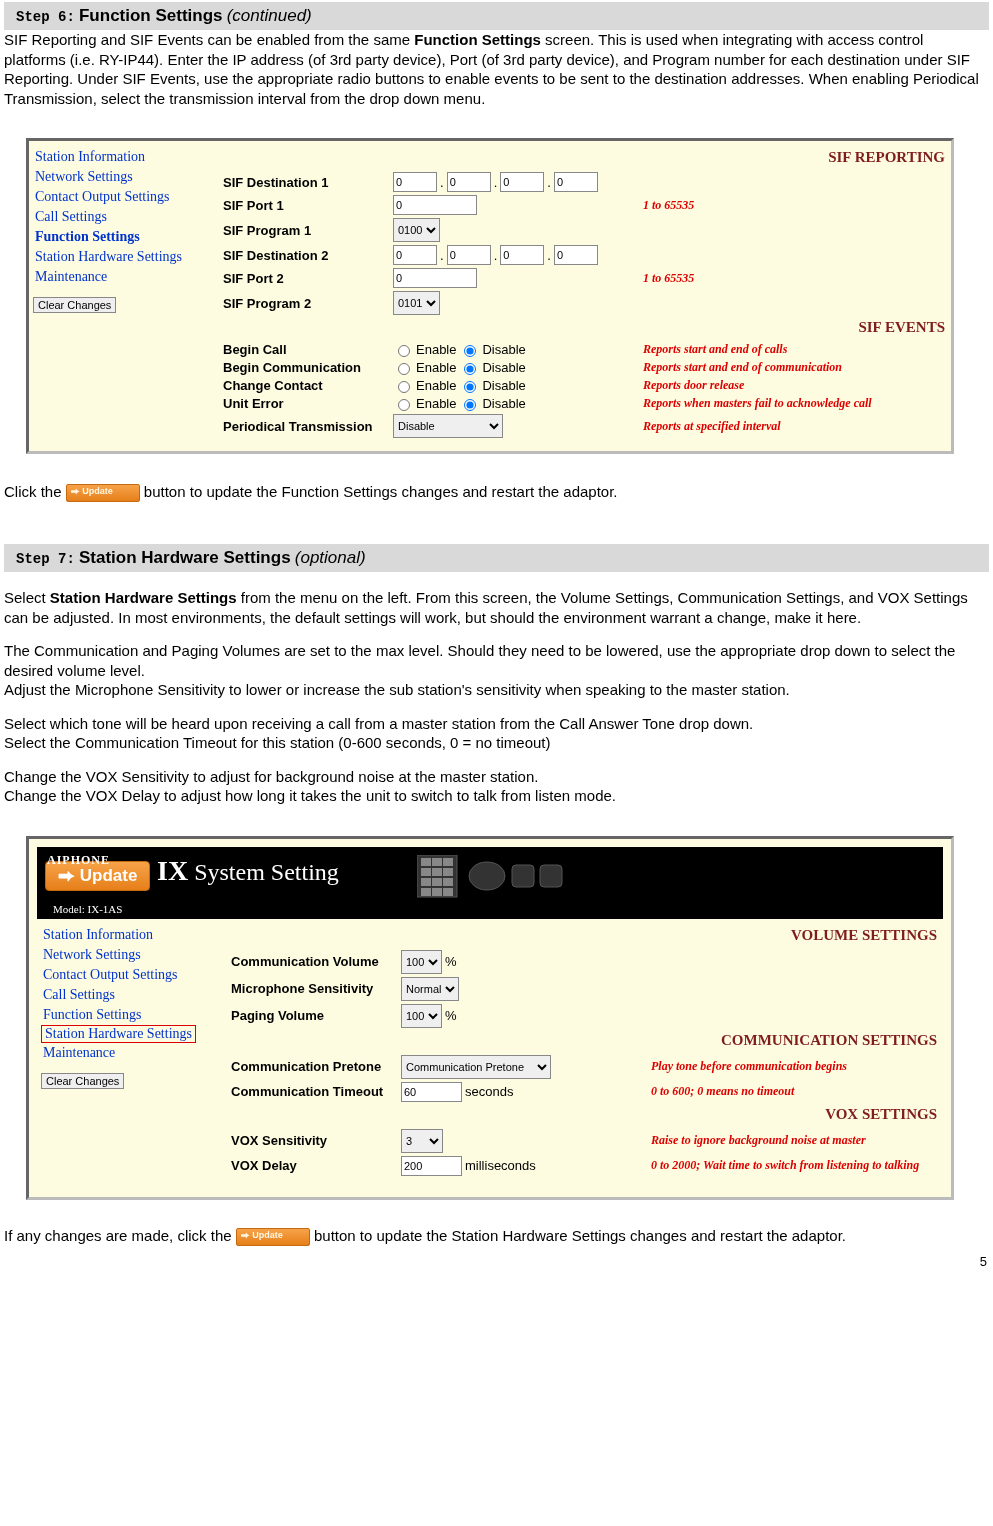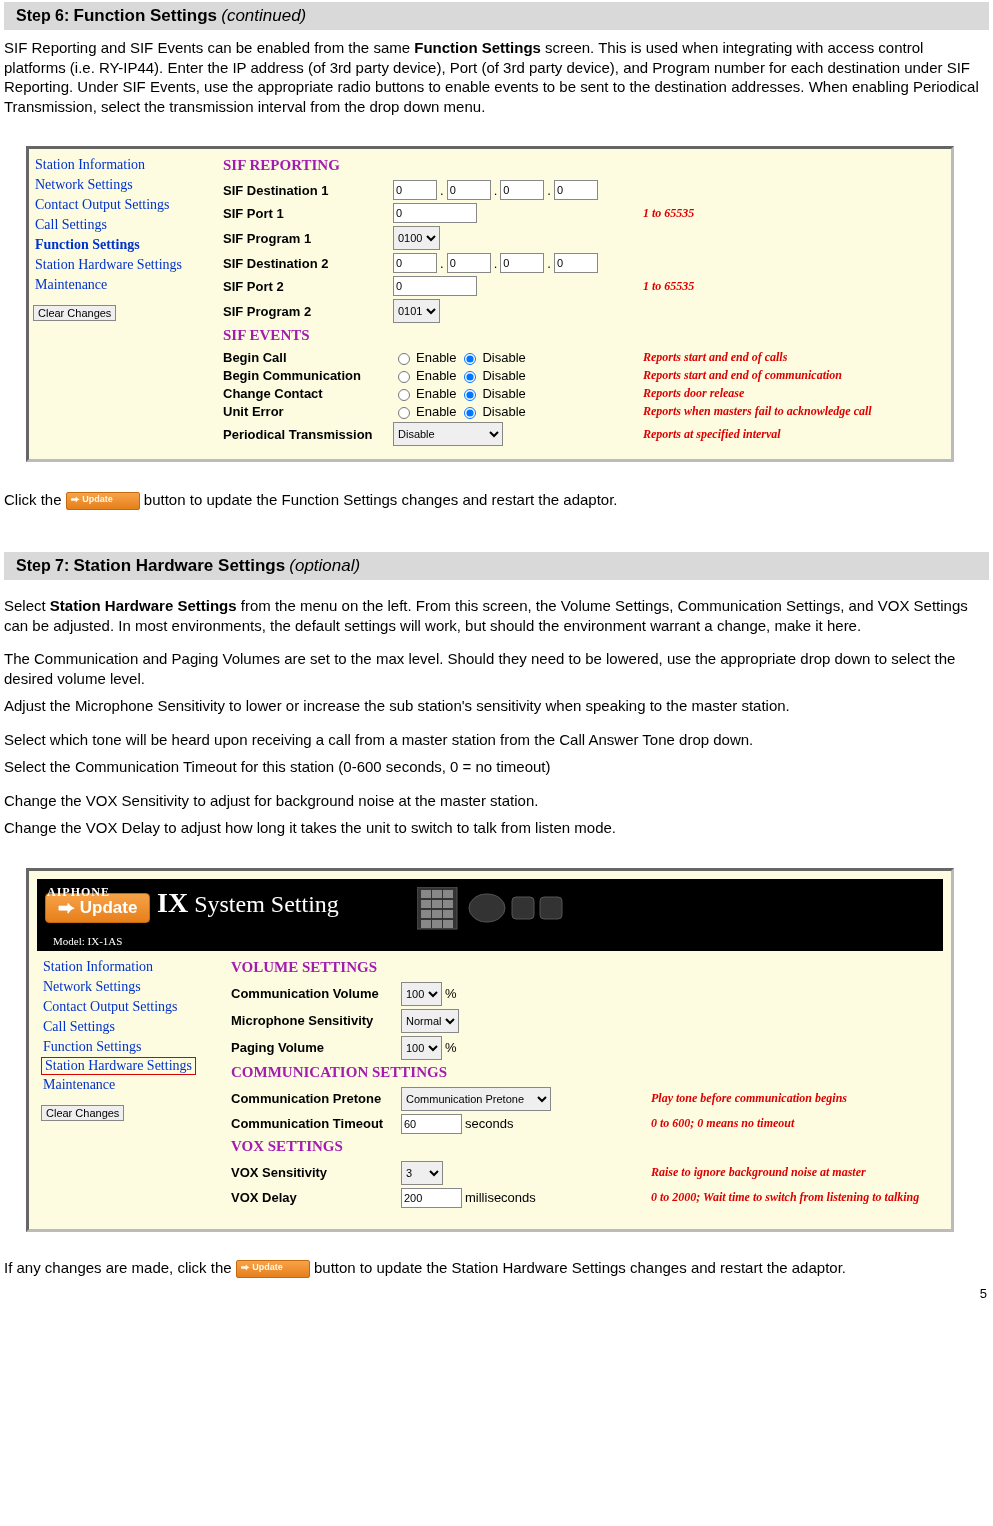--- a/index.html
+++ b/index.html
@@ -10,35 +10,36 @@
   padding: 0 4px;
   width: 985px;
   background: #fff;
 }
 .step-header {
   background: #d9d9d9;
   padding: 4px 12px;
   margin-top: 2px;
 }
 .step-header .stepnum {
-  font-size: 16px;
-  font-weight: bold;
+  font-size: 14px;
+  font-weight: bold;
+  font-family: Liberation Mono, monospace;
 }
 .step-header .steptitle {
   font-size: 17px;
   font-weight: bold;
 }
 .step-header .stepnote {
   font-size: 17px;
   font-style: italic;
 }
 .body-text {
   font-size: 15px;
   line-height: 1.3;
-  margin-top: 8px;
+  margin-top: 0;
 }
 .body-text b { font-weight: bold; }
 .panel {
   border: 3px solid #888;
   border-top-color: #666;
   border-left-color: #666;
   border-right-color: #bbb;
   border-bottom-color: #bbb;
   background: #fdfbe0;
   margin: 30px 22px 10px 22px;
@@ -59,22 +60,22 @@
   border: 1px solid #d00;
   padding: 0 3px;
   display: inline-block;
 }
 .panel-main {
   flex: 1;
   padding: 4px 6px 10px 6px;
   font-family: Arial, sans-serif;
 }
 .sec-title {
-  text-align: left;
-  color: #a21caf;
+  text-align: right;
+  color: #7f1d1d;
   font-weight: bold;
   font-size: 15px;
   margin: 4px 0 6px 0;
   font-family: "Times New Roman", serif;
 }
 .form-row {
   display: flex;
   align-items: center;
   margin: 3px 0;
   font-size: 13px;

